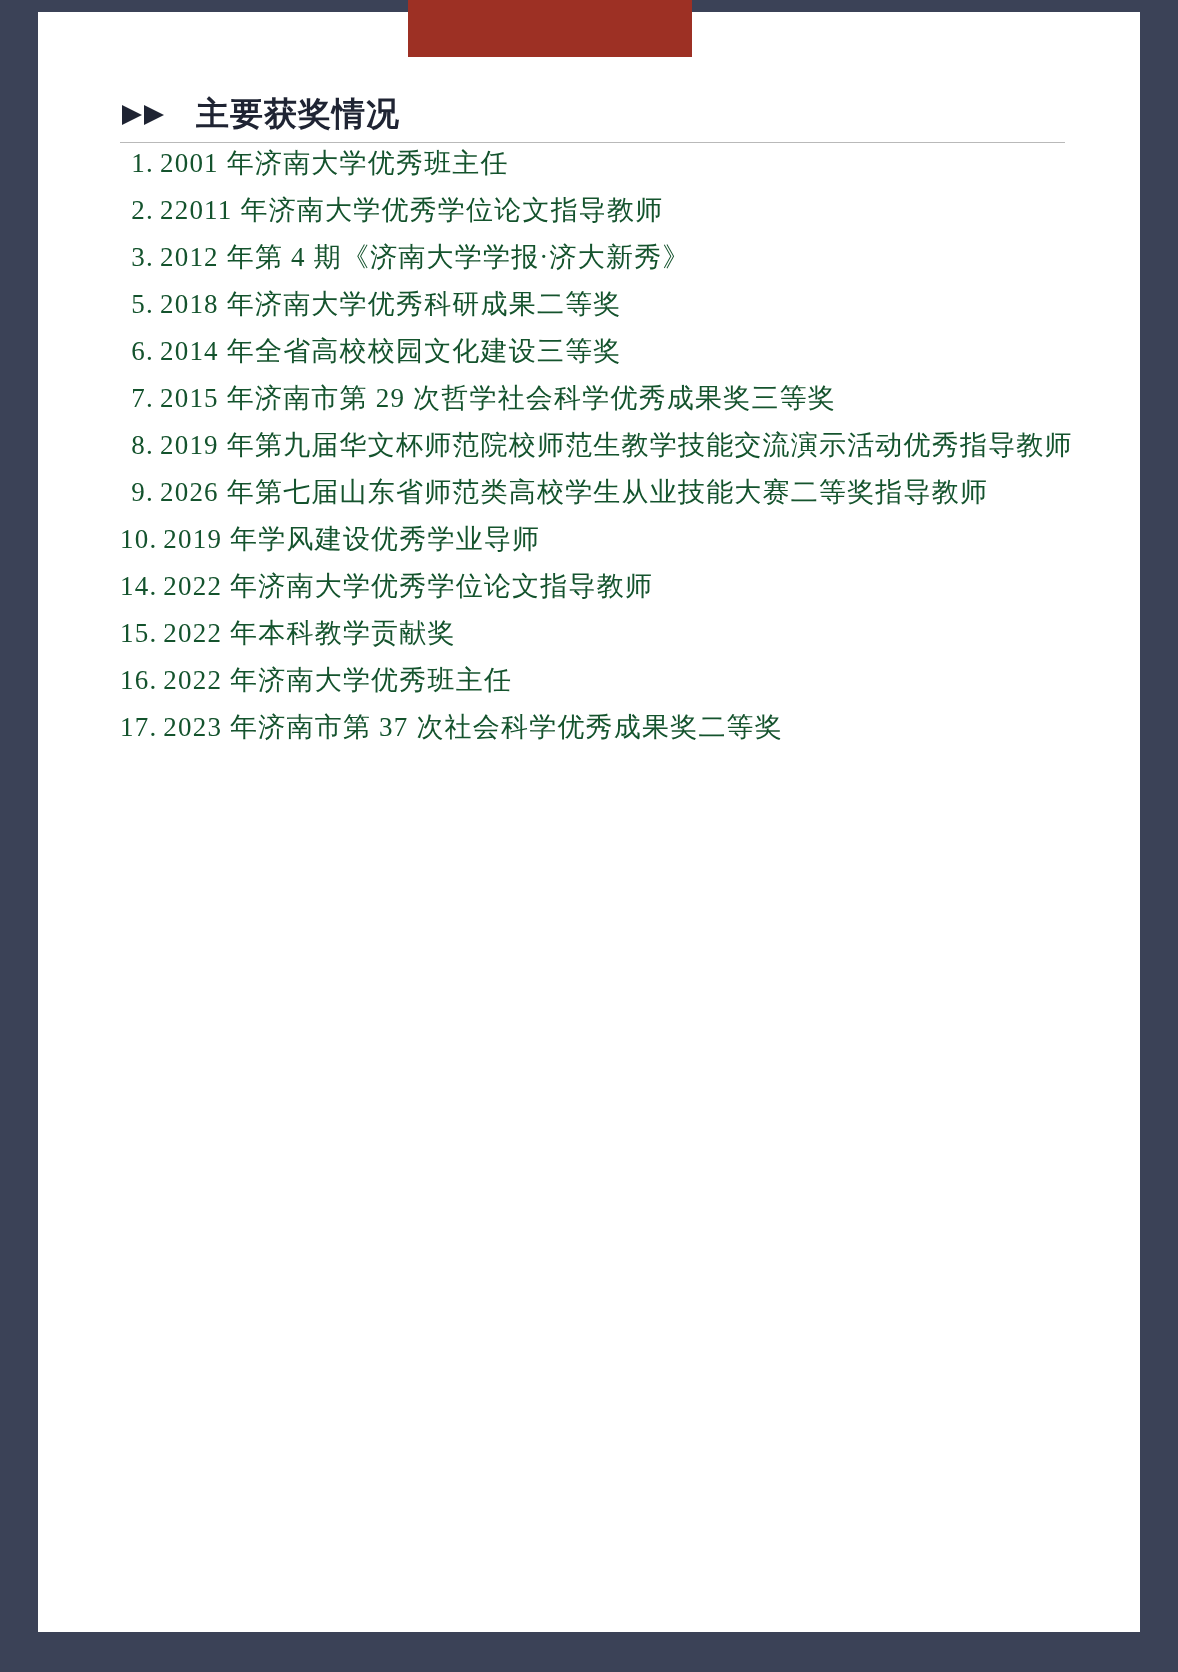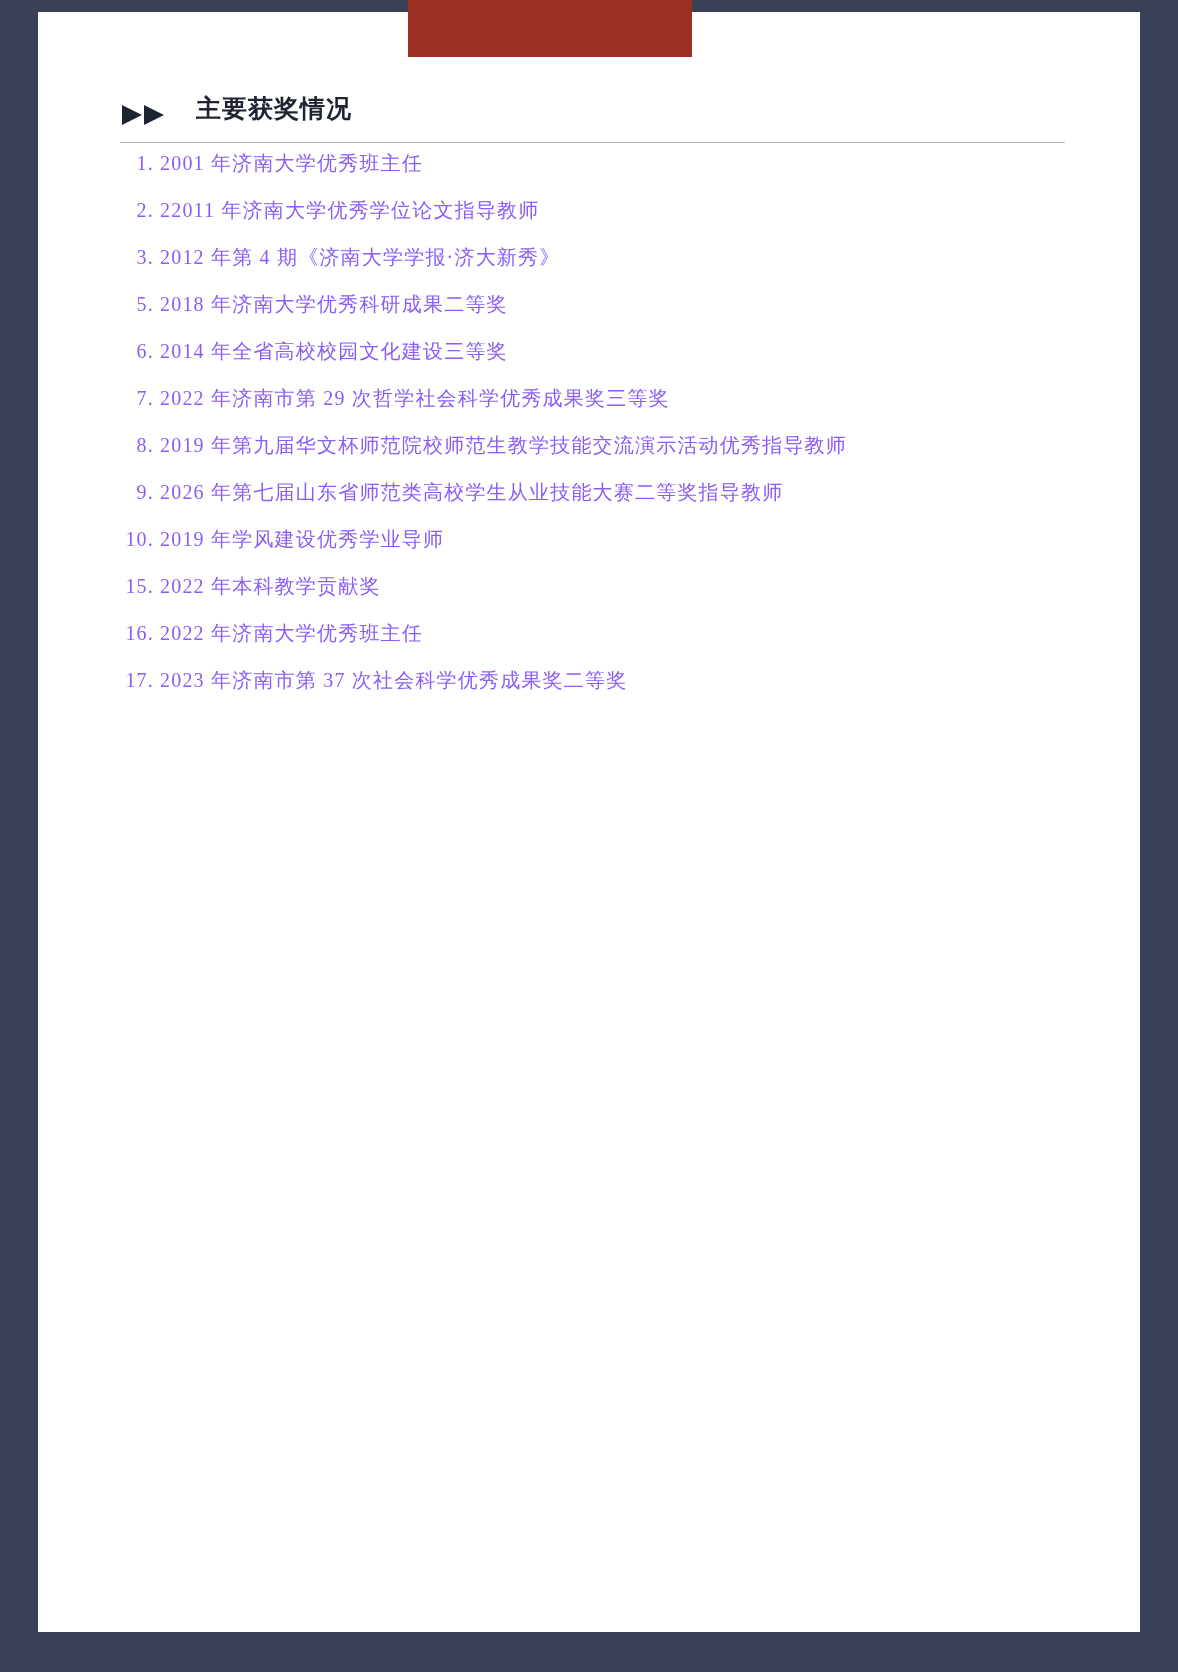--- a/index.html
+++ b/index.html
@@ -72,21 +72,21 @@
     align-items: center;
     gap: 3px;
   }
   .head-arrows svg { display: block; }
   .head-title {
     position: absolute;
     left: 116px;
     top: 8px;
     font-family: "DejaVu Serif", "Liberation Serif", serif;
     font-weight: bold;
-    font-size: 25px;
+    font-size: 33px;
     letter-spacing: 1px;
     color: #1f2433;
     white-space: nowrap;
   }
   .head-rule {
     position: absolute;
     left: 40px;
     top: 58px;
     width: 945px;
     height: 1px;
@@ -97,23 +97,23 @@
     left: 82px;
     top: 128px;
     width: 960px;
     list-style: none;
     margin: 0;
     padding: 0;
   }
   .award-item {
     position: relative;
     font-family: "Liberation Serif", "DejaVu Serif", serif;
-    font-size: 20px;
+    font-size: 27px;
     line-height: 47px;
-    color: #8b5cf6;
+    color: #14532d;
     letter-spacing: 1.2px;
     white-space: nowrap;
   }
   .award-item .num {
     display: inline-block;
     min-width: 34px;
     text-align: right;
     margin-right: 6px;
   }
 </style>
@@ -137,23 +137,24 @@
       <div class="head-title">主要获奖情况</div>
       <div class="head-rule"></div>
     </div>
 
     <ul class="award-list">
       <li class="award-item"><span class="num">1.</span><span>2001 年济南大学优秀班主任</span></li>
       <li class="award-item"><span class="num">2.</span><span>22011 年济南大学优秀学位论文指导教师</span></li>
       <li class="award-item"><span class="num">3.</span><span>2012 年第 4 期《济南大学学报·济大新秀》</span></li>
       <li class="award-item"><span class="num">5.</span><span>2018 年济南大学优秀科研成果二等奖</span></li>
       <li class="award-item"><span class="num">6.</span><span>2014 年全省高校校园文化建设三等奖</span></li>
-      <li class="award-item"><span class="num">7.</span><span>2022 年济南市第 29 次哲学社会科学优秀成果奖三等奖</span></li>
+      <li class="award-item"><span class="num">7.</span><span>2015 年济南市第 29 次哲学社会科学优秀成果奖三等奖</span></li>
       <li class="award-item"><span class="num">8.</span><span>2019 年第九届华文杯师范院校师范生教学技能交流演示活动优秀指导教师</span></li>
       <li class="award-item"><span class="num">9.</span><span>2026 年第七届山东省师范类高校学生从业技能大赛二等奖指导教师</span></li>
       <li class="award-item"><span class="num">10.</span><span>2019 年学风建设优秀学业导师</span></li>
+      <li class="award-item"><span class="num">14.</span><span>2022 年济南大学优秀学位论文指导教师</span></li>
       <li class="award-item"><span class="num">15.</span><span>2022 年本科教学贡献奖</span></li>
       <li class="award-item"><span class="num">16.</span><span>2022 年济南大学优秀班主任</span></li>
       <li class="award-item"><span class="num">17.</span><span>2023 年济南市第 37 次社会科学优秀成果奖二等奖</span></li>
     </ul>
 
   </div>
 </div>
 
 </body></html>

